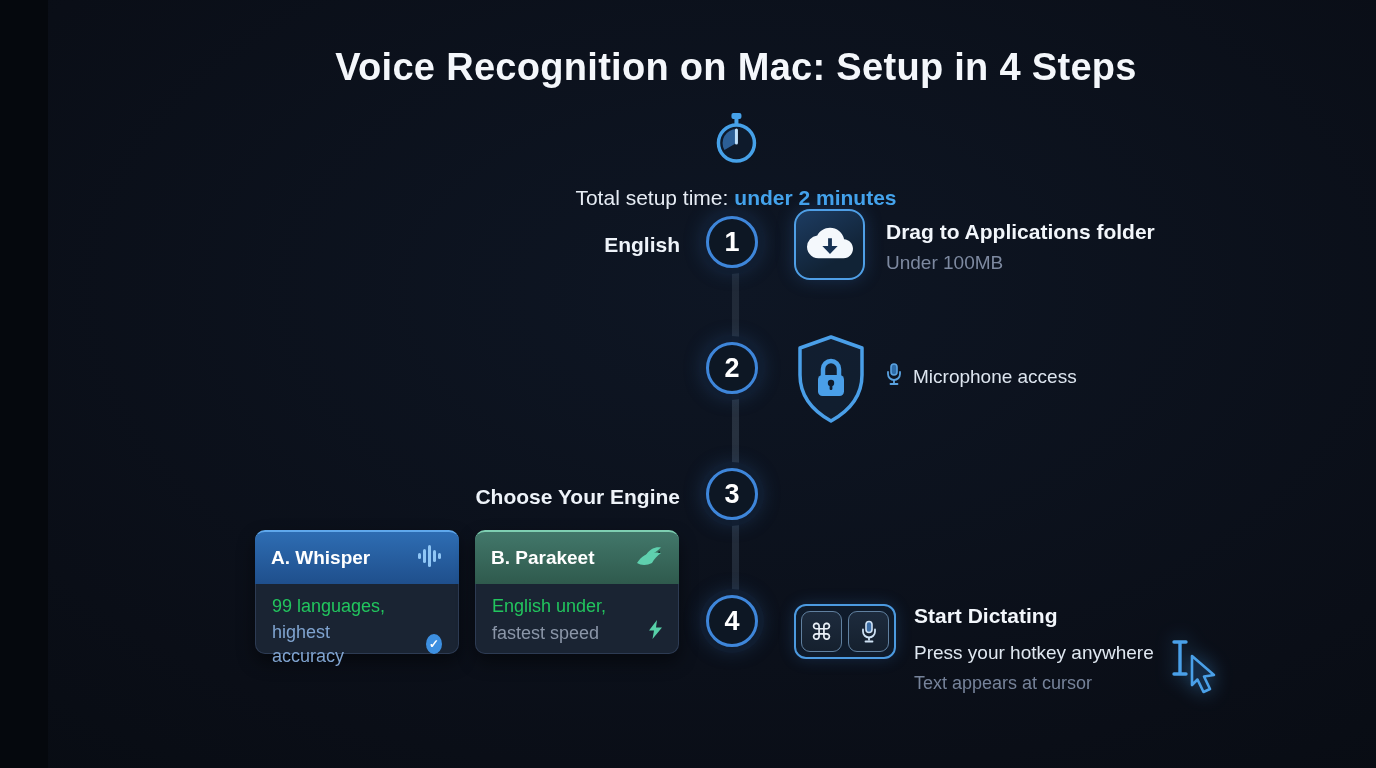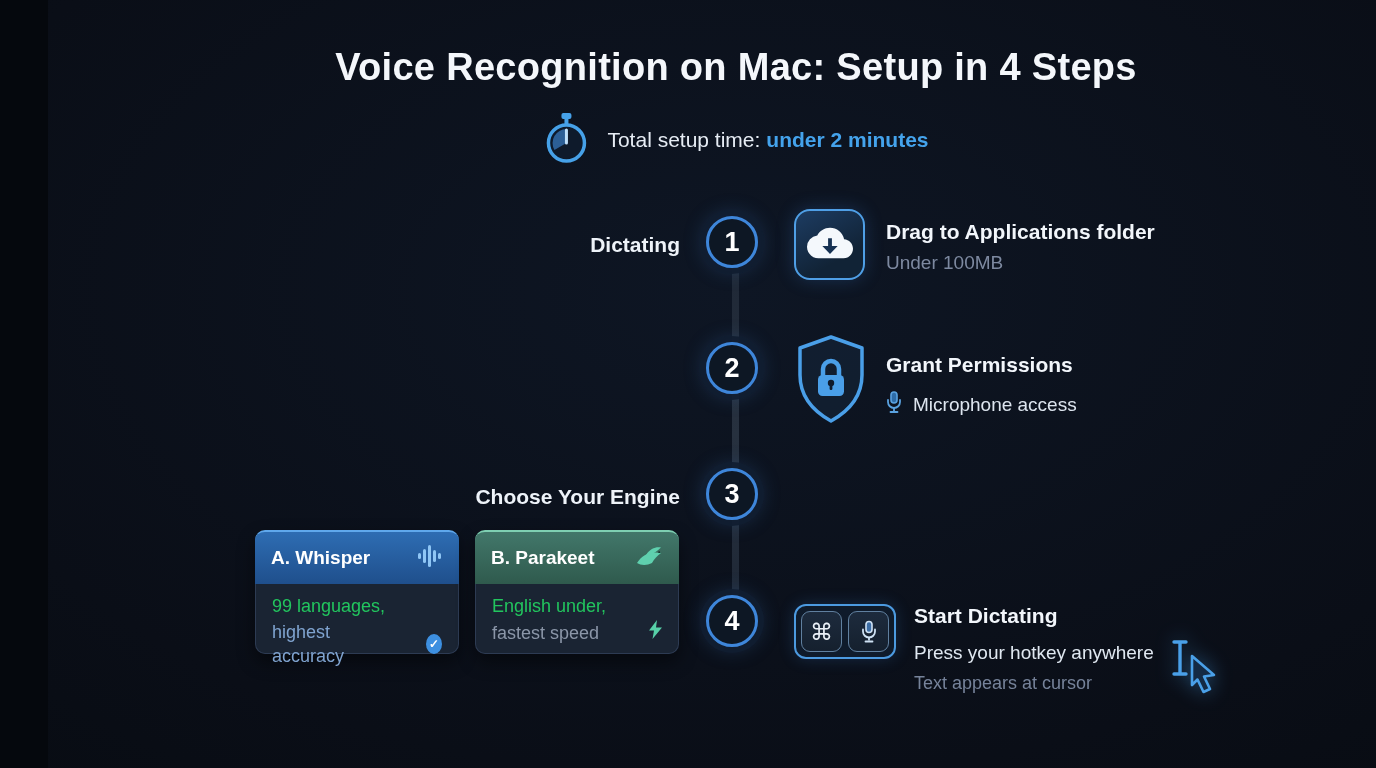--- a/index.html
+++ b/index.html
@@ -8,21 +8,21 @@
     position:relative; width:1376px; height:768px; overflow:hidden;
     background:radial-gradient(1100px 650px at 50% 38%, #0e1624 0%, #0a0e17 75%, #080c13 100%);
     font-family:"Liberation Sans", sans-serif; color:#f1f5fa;margin-left:48px;
   }
   .title{
     position:absolute; top:46px; left:0; width:100%;
     text-align:center; font-size:38px; font-weight:bold; letter-spacing:.3px; color:#f4f7fb;
   }
   .timer-row{
     position:absolute; top:112px; left:50%; transform:translateX(-50%);
-    display:flex; align-items:center; gap:18px;
+    display:flex; align-items:center; gap:18px;flex-direction:column;
   }
   .timer-text{ font-size:21px; color:#e6ecf4; }
   .timer-text .val{ color:#44a3ec; font-weight:bold; margin-left:6px; }
 
   .tl-line{
     position:absolute; left:684px; top:245px; width:7px; height:379px;
     background:linear-gradient(180deg,#1e2735,#27313f 50%,#1e2735); border-radius:4px; z-index:1;
   }
   .num-circle{
     position:absolute; left:658px; width:52px; height:52px; border-radius:50%;
@@ -126,21 +126,21 @@
     </div>
   </div>
 
   <div class="tl-line"></div>
 
   <div class="num-circle c1">1</div>
   <div class="num-circle c2">2</div>
   <div class="num-circle c3">3</div>
   <div class="num-circle c4">4</div>
 
-  <div class="side-label lbl-download">Dictating</div>
+  <div class="side-label lbl-download">English</div>
   <div class="side-label lbl-engine">Choose Your Engine</div>
 
   <div class="dl-tile">
     <span>
       <svg width="46" height="36" viewBox="0 0 24 18">
         <path d="M19.35 7.04A7.49 7.49 0 0 0 12 1C9.11 1 6.6 2.64 5.35 5.04A5.99 5.99 0 0 0 0 11c0 3.31 2.69 6 6 6h13c2.76 0 5-2.24 5-5 0-2.64-2.05-4.78-4.65-4.96z" fill="#f4f8fc"></path>
         <path d="M11 6.5h2v4h3l-4 4.2-4-4.2h3z" fill="#163253"></path>
       </svg>
     </span>
   </div>
@@ -152,21 +152,20 @@
   <div class="shield-wrap">
     <svg width="78" height="94" viewBox="0 0 78 94">
       <path d="M39 4 L70 15 V42 C70 63 57 78 39 88 C21 78 8 63 8 42 V15 Z" fill="rgba(22,38,60,0.55)" stroke="#4a9fe8" stroke-width="3.5" stroke-linejoin="round"></path>
       <path d="M31 42 v-6 a8 8 0 0 1 16 0 v6" fill="none" stroke="#4a9fe8" stroke-width="4.5" stroke-linecap="round"></path>
       <rect x="26" y="42" width="26" height="21" rx="4.5" fill="#4a9fe8"></rect>
       <circle cx="39" cy="50" r="3.2" fill="#0f1b2c"></circle>
       <rect x="37.6" y="50" width="2.8" height="7" rx="1.2" fill="#0f1b2c"></rect>
     </svg>
   </div>
   <div class="step-text st2">
-    <div class="step-title">Grant Permissions</div>
     <div class="bullet">
       <span>
         <svg width="16" height="23" viewBox="0 0 16 23">
           <rect x="5" y="1" width="6" height="11" rx="3" fill="#2e6ca8" stroke="#5aa2e0" stroke-width="1.6"></rect>
           <path d="M2 9 v2 a6 6 0 0 0 12 0 v-2" fill="none" stroke="#5aa2e0" stroke-width="1.8" stroke-linecap="round"></path>
           <line x1="8" y1="17" x2="8" y2="20" stroke="#5aa2e0" stroke-width="1.8"></line>
           <line x1="4.5" y1="21" x2="11.5" y2="21" stroke="#5aa2e0" stroke-width="1.8" stroke-linecap="round"></line>
         </svg>
       </span>
       <span>Microphone access</span>

